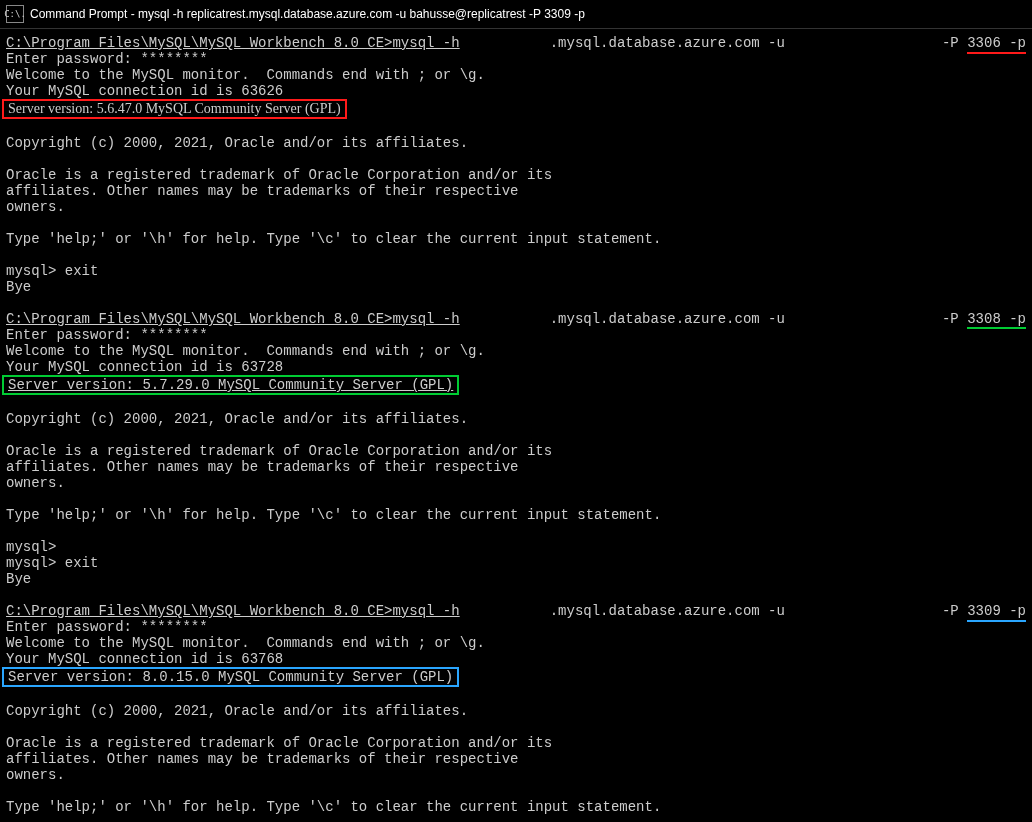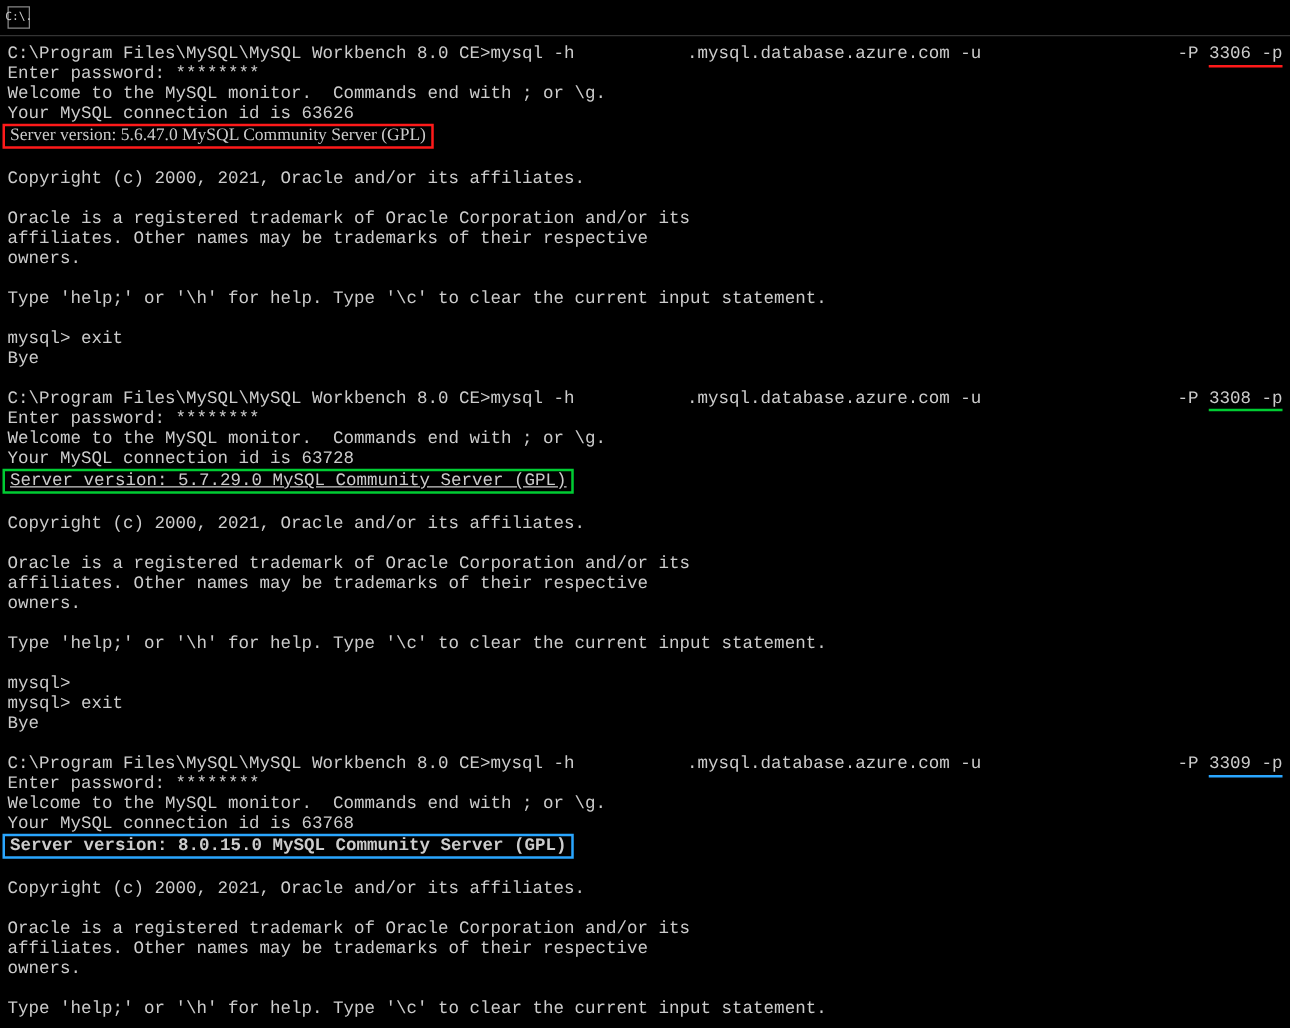--- a/index.html
+++ b/index.html
@@ -40,20 +40,21 @@
   .term {
     padding: 6px 6px 6px 6px;
     white-space: pre;
   }
   .cmdline {
     display: flex;
     width: 1020px;
   }
   .cmdline .left {
     flex: 0 0 auto;
+    text-decoration: underline;
   }
   .cmdline .gap1 {
     flex: 0 0 auto;
     width: 90px;
   }
   .cmdline .host {
     flex: 0 0 auto;
     text-align: center;
   }
   .cmdline .gap2 {
@@ -89,25 +90,25 @@
     border: 2px solid #00cc33;
     padding: 0 4px;
     margin-left: -4px;
     text-decoration: underline;
   }
   .box-blue {
     display: inline-block;
     border: 2px solid #2aa6ff;
     padding: 0 4px;
     margin-left: -4px;
-    font-weight: bold;
   }
 </style>
 </head>
 <body>
 
 <div class="titlebar">
   <span class="icon">
       <span>C:\.</span>
     </span>
+  <span>Command Prompt - mysql  -h replicatrest.mysql.database.azure.com -u bahusse@replicatrest -P 3309 -p</span>
 </div>
 
 <div class="term" id="term"><div class="cmdline"><span class="left">C:\Program Files\MySQL\MySQL Workbench 8.0 CE&gt;mysql -h</span><span class="gap1"></span><span class="host">.mysql.database.azure.com -u</span><span class="gap2"></span><span class="port"><span>-P </span><span class="underline-red">3306 -p</span></span></div><div>Enter password: ********</div><div>Welcome to the MySQL monitor.  Commands end with ; or \g.</div><div>Your MySQL connection id is 63626</div><div><span class="box-red">Server version: 5.6.47.0 MySQL Community Server (GPL)</span></div><div>&nbsp;</div><div>Copyright (c) 2000, 2021, Oracle and/or its affiliates.</div><div>&nbsp;</div><div>Oracle is a registered trademark of Oracle Corporation and/or its</div><div>affiliates. Other names may be trademarks of their respective</div><div>owners.</div><div>&nbsp;</div><div>Type 'help;' or '\h' for help. Type '\c' to clear the current input statement.</div><div>&nbsp;</div><div>mysql&gt; exit</div><div>Bye</div><div>&nbsp;</div><div class="cmdline"><span class="left">C:\Program Files\MySQL\MySQL Workbench 8.0 CE&gt;mysql -h</span><span class="gap1"></span><span class="host">.mysql.database.azure.com -u</span><span class="gap2"></span><span class="port"><span>-P </span><span class="underline-green">3308 -p</span></span></div><div>Enter password: ********</div><div>Welcome to the MySQL monitor.  Commands end with ; or \g.</div><div>Your MySQL connection id is 63728</div><div><span class="box-green">Server version: 5.7.29.0 MySQL Community Server (GPL)</span></div><div>&nbsp;</div><div>Copyright (c) 2000, 2021, Oracle and/or its affiliates.</div><div>&nbsp;</div><div>Oracle is a registered trademark of Oracle Corporation and/or its</div><div>affiliates. Other names may be trademarks of their respective</div><div>owners.</div><div>&nbsp;</div><div>Type 'help;' or '\h' for help. Type '\c' to clear the current input statement.</div><div>&nbsp;</div><div>mysql&gt;</div><div>mysql&gt; exit</div><div>Bye</div><div>&nbsp;</div><div class="cmdline"><span class="left">C:\Program Files\MySQL\MySQL Workbench 8.0 CE&gt;mysql -h</span><span class="gap1"></span><span class="host">.mysql.database.azure.com -u</span><span class="gap2"></span><span class="port"><span>-P </span><span class="underline-blue">3309 -p</span></span></div><div>Enter password: ********</div><div>Welcome to the MySQL monitor.  Commands end with ; or \g.</div><div>Your MySQL connection id is 63768</div><div><span class="box-blue">Server version: 8.0.15.0 MySQL Community Server (GPL)</span></div><div>&nbsp;</div><div>Copyright (c) 2000, 2021, Oracle and/or its affiliates.</div><div>&nbsp;</div><div>Oracle is a registered trademark of Oracle Corporation and/or its</div><div>affiliates. Other names may be trademarks of their respective</div><div>owners.</div><div>&nbsp;</div><div>Type 'help;' or '\h' for help. Type '\c' to clear the current input statement.</div><div>&nbsp;</div></div>
 
 </body></html>

